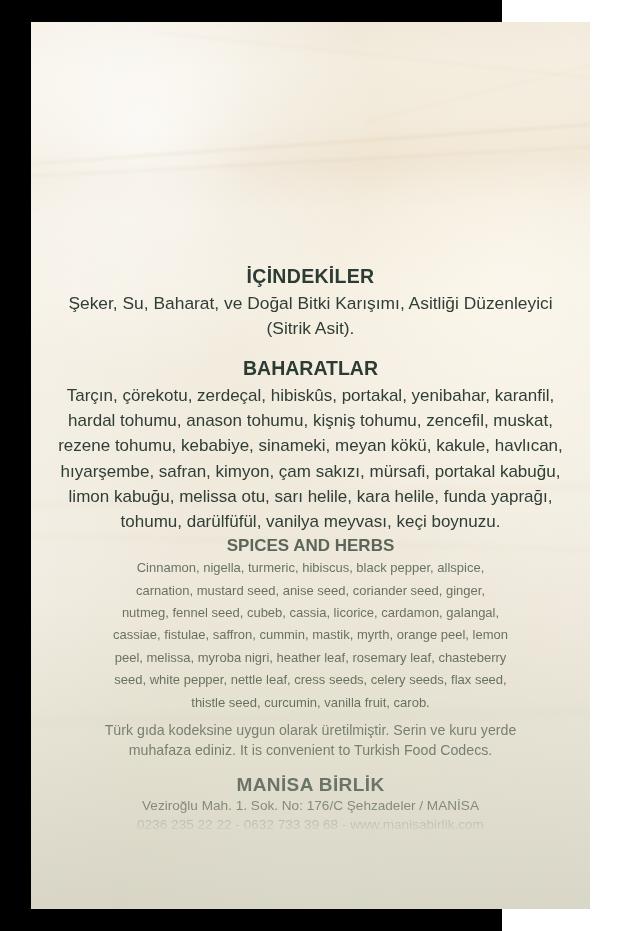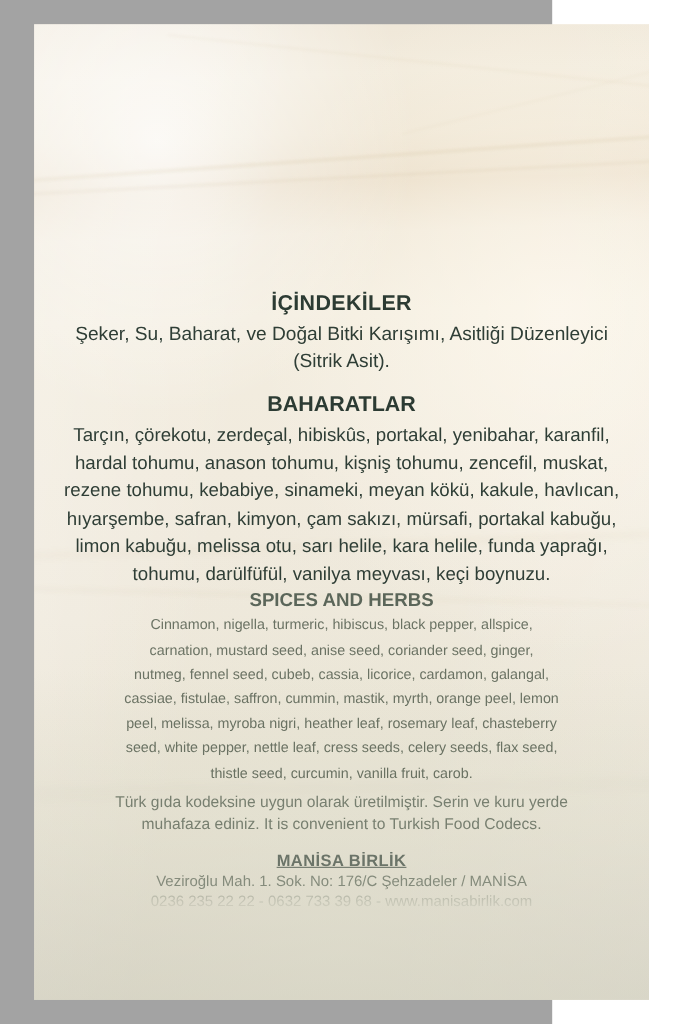--- a/index.html
+++ b/index.html
@@ -11,21 +11,21 @@
     width: 621px;
     height: 931px;
     font-family: "Liberation Sans", sans-serif;
     overflow: hidden;
   }
 
   .page {
     position: relative;
     width: 502px;
     height: 931px;
-    background: #a3a3a3;
+    background: #000000;
   }
 
   
   .label {
     position: absolute;
     left: 31px;
     top: 22px;
     width: 559px;
     height: 887px;
     overflow: hidden;
@@ -136,27 +136,26 @@
     font-size: 14.2px;
     line-height: 20px;
     color: #4e5a4b;
     opacity: .72;
     margin: 2px 0 0 0;
   }
   .legal .ln { display: block; white-space: nowrap; }
   .legal .reg { font-weight: bold; opacity: .95; letter-spacing: .2px; }
 
   .brand {
-    font-size: 15px;
+    font-size: 19px;
     font-weight: bold;
     color: #3f4c42;
     opacity: .72;
     letter-spacing: .4px;
     margin-top: 14px;
-    text-decoration: underline;
   }
   .address {
     font-size: 13.6px;
     line-height: 19px;
     color: #4e5a4b;
     opacity: .62;
   }
   .address .ln { display: block; white-space: nowrap; }
   .address .ln.fade {
     opacity: .5;

